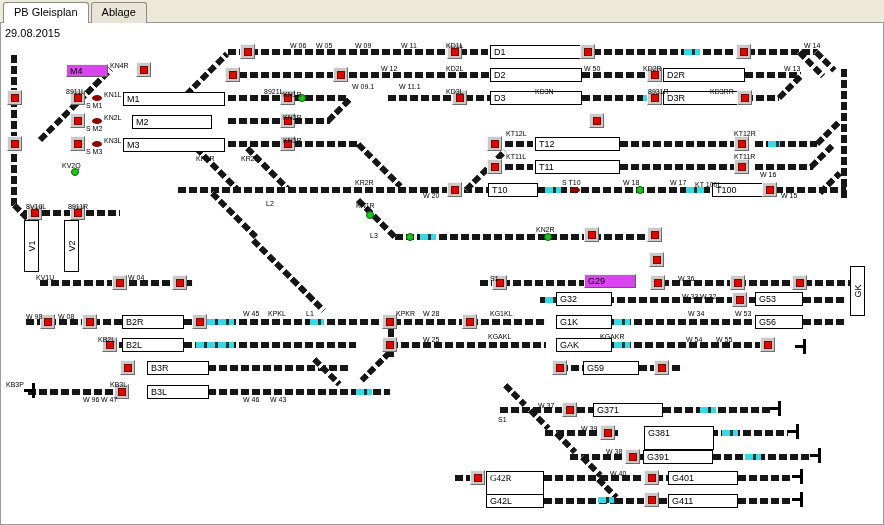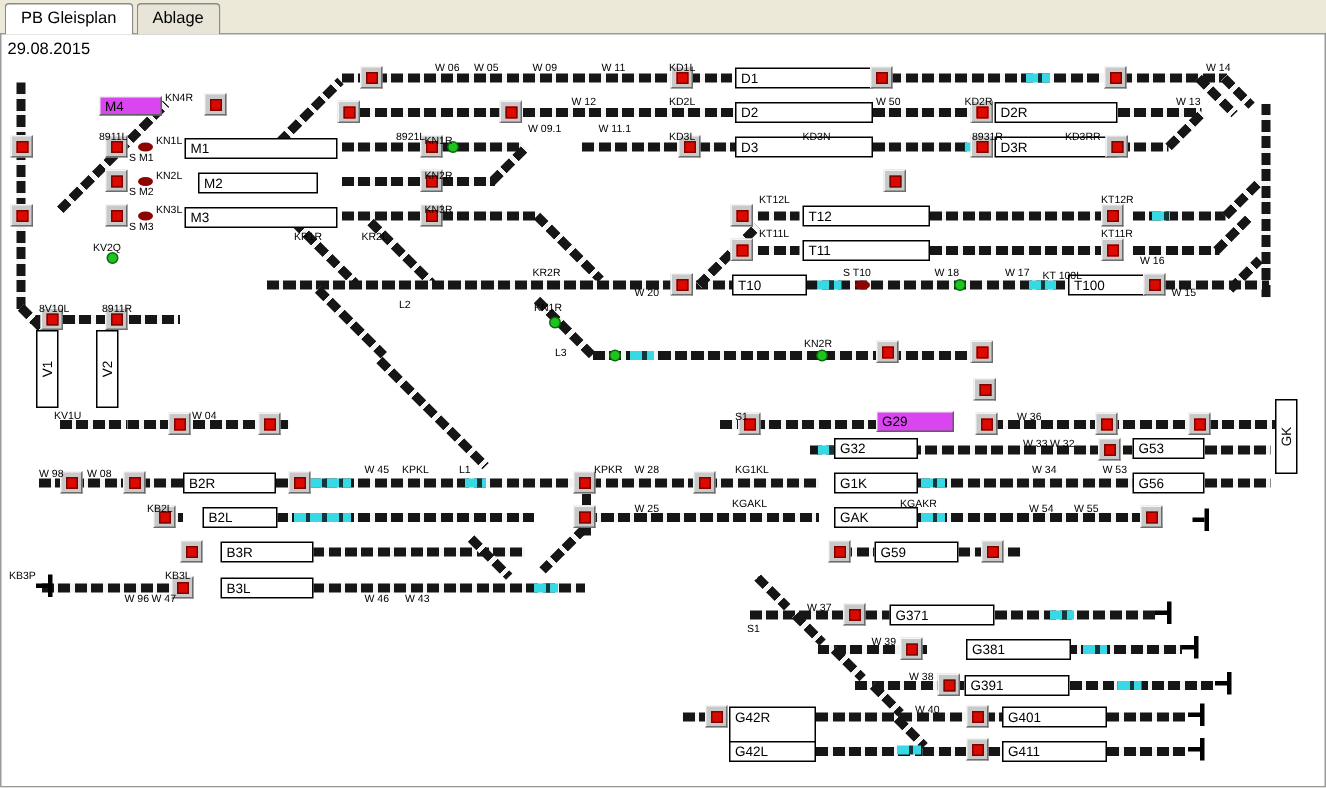--- a/index.html
+++ b/index.html
@@ -165,29 +165,29 @@
       <span>V2</span>
     </div>
     <div class="box gray" style="left: 584px; top: 274px; width: 52px; height: 14px;"><span>G29</span></div>
     <div class="box" style="left: 556px; top: 292px; width: 56px; height: 14px;"><span>G32</span></div>
     <div class="box" style="left: 556px; top: 315px; width: 56px; height: 14px;"><span>G1K</span></div>
     <div class="box" style="left: 556px; top: 338px; width: 56px; height: 14px;"><span>GAK</span></div>
     <div class="box" style="left: 755px; top: 292px; width: 48px; height: 14px;"><span>G53</span></div>
     <div class="box" style="left: 755px; top: 315px; width: 48px; height: 14px;"><span>G56</span></div>
     <div class="box" style="left: 583px; top: 361px; width: 56px; height: 14px;"><span>G59</span></div>
     <div class="box" style="left: 122px; top: 315px; width: 62px; height: 14px;"><span>B2R</span></div>
-    <div class="box" style="left: 122px; top: 338px; width: 50px; height: 14px; margin-left: 13px;"><span>B2L</span></div>
+    <div class="box" style="left: 122px; top: 338px; width: 62px; height: 14px;"><span>B2L</span></div>
     <div class="box" style="left: 147px; top: 361px; width: 62px; height: 14px;"><span>B3R</span></div>
     <div class="box" style="left: 147px; top: 385px; width: 62px; height: 14px;"><span>B3L</span></div>
     <div class="box" style="left: 593px; top: 403px; width: 70px; height: 14px;"><span>G371</span></div>
-    <div class="box" style="left: 644px; top: 426px; width: 70px; height: 14px;"><span>G381</span></div>
+    <div class="box" style="left: 644px; top: 426px; width: 70px; height: 24px;"><span>G381</span></div>
     <div class="box" style="left: 643px; top: 450px; width: 70px; height: 14px;"><span>G391</span></div>
     <div class="box" style="left: 668px; top: 471px; width: 70px; height: 14px;"><span>G401</span></div>
     <div class="box" style="left: 668px; top: 494px; width: 70px; height: 14px;"><span>G411</span></div>
-    <div class="box" style="left: 486px; top: 471px; width: 58px; height: 28px;"><span>G42R</span></div>
+    <div class="box" style="left: 486px; top: 471px; width: 58px; height: 28px; font-family: Liberation Serif, serif;"><span>G42R</span></div>
     <div class="box" style="left: 486px; top: 494px; width: 58px; height: 14px;"><span>G42L</span></div>
     <div class="box vert" style="left: 850px; top: 266px; width: 15px; height: 50px;">
       <span>GK</span>
     </div>
     <div class="signal" style="left: 240px; top: 44px;">
       <div class="sigred"></div>
     </div>
     <div class="signal" style="left: 447px; top: 44px;">
       <div class="sigred"></div>
     </div>

